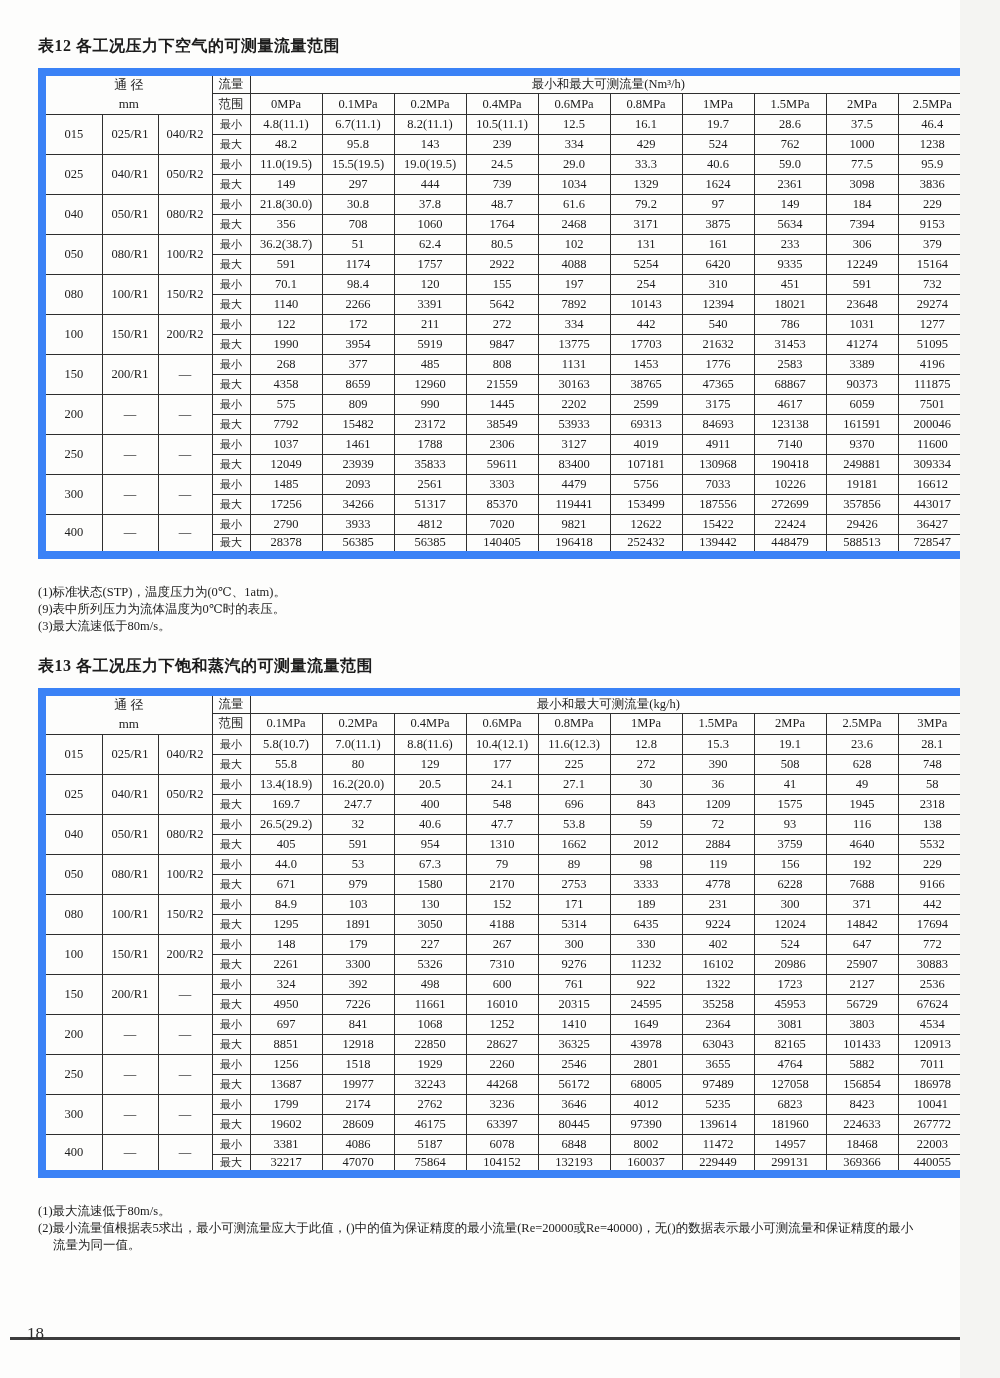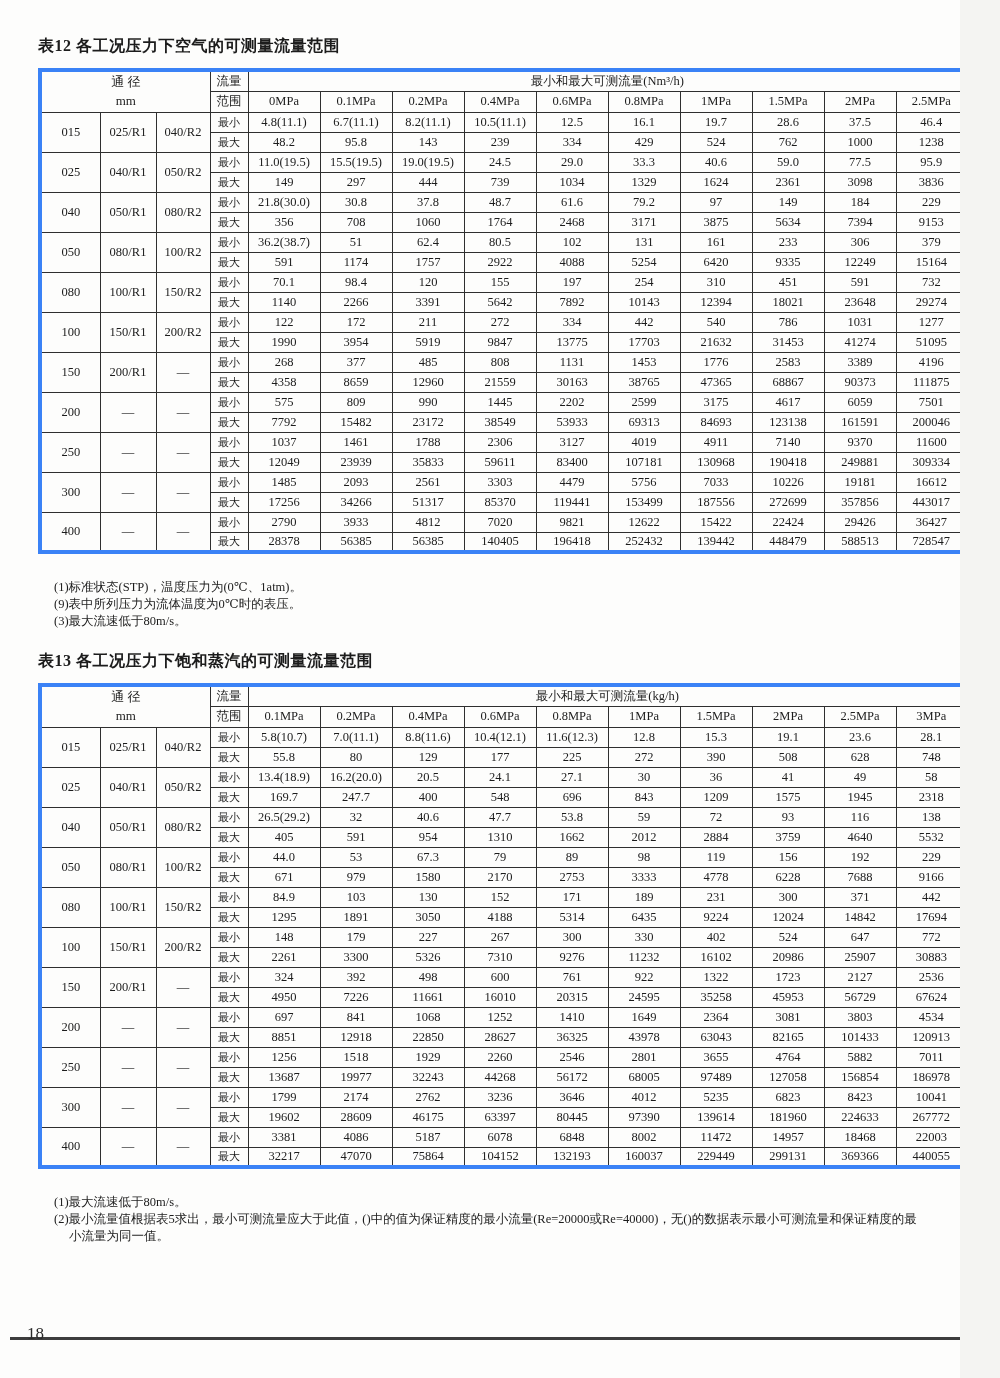--- a/index.html
+++ b/index.html
@@ -18,37 +18,37 @@
   }
   .content { padding:36px 35px 0 38px; }
 
   .tbl-title {
     font-size:16px; font-weight:bold;
     margin:0 0 11px 0; letter-spacing:0.5px;
   }
   table {
     border-collapse:collapse;
     width:928px; table-layout:fixed;
-    border:4px solid #3b82f6;
+    border:8px solid #3b82f6;
   }
   th, td {
     border:1px solid #2f2f2f;
     font-size:12.5px; font-weight:normal;
     text-align:center; vertical-align:middle;
     padding:0 1px; height:20px;
     overflow:hidden; white-space:nowrap;
   }
   thead th { height:21px; }
   th.tj { font-size:13px; line-height:1.45; }
   td.lab { font-size:11px; }
   .notes {
     margin:25px 0 0 0;
     font-size:12.5px; line-height:17px;
   }
-  .note-line { padding-left:15px; text-indent:-15px;margin-left:16px; }
+  .note-line { padding-left:15px; text-indent:-15px; }
   .tbl13-title { margin-top:21px; }
   .footer-rule {
     position:absolute; left:10px; top:1337px;
     width:955px; height:3px; background:#3d3d3d;
   }
   .page-number {
     position:absolute; left:27px; top:1324px;
     font-size:17px; color:#2a2a2a;
   }
 </style>

